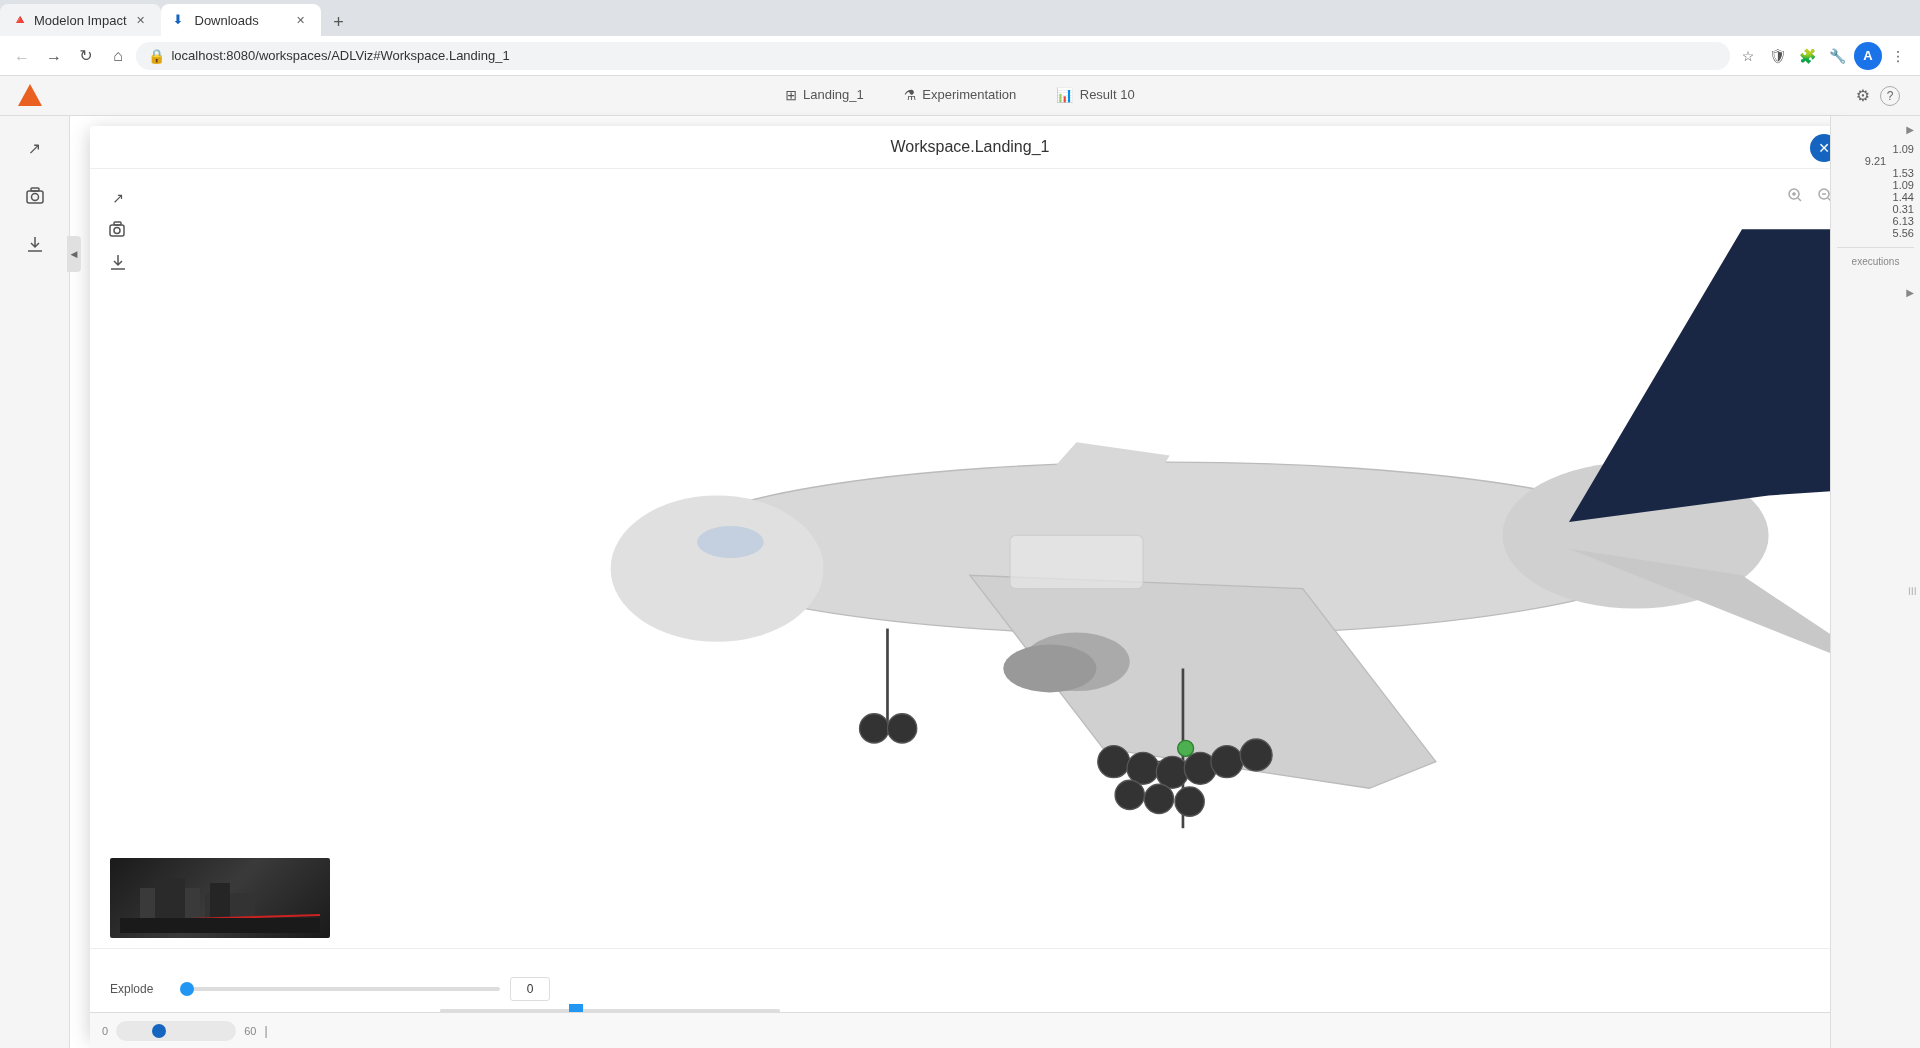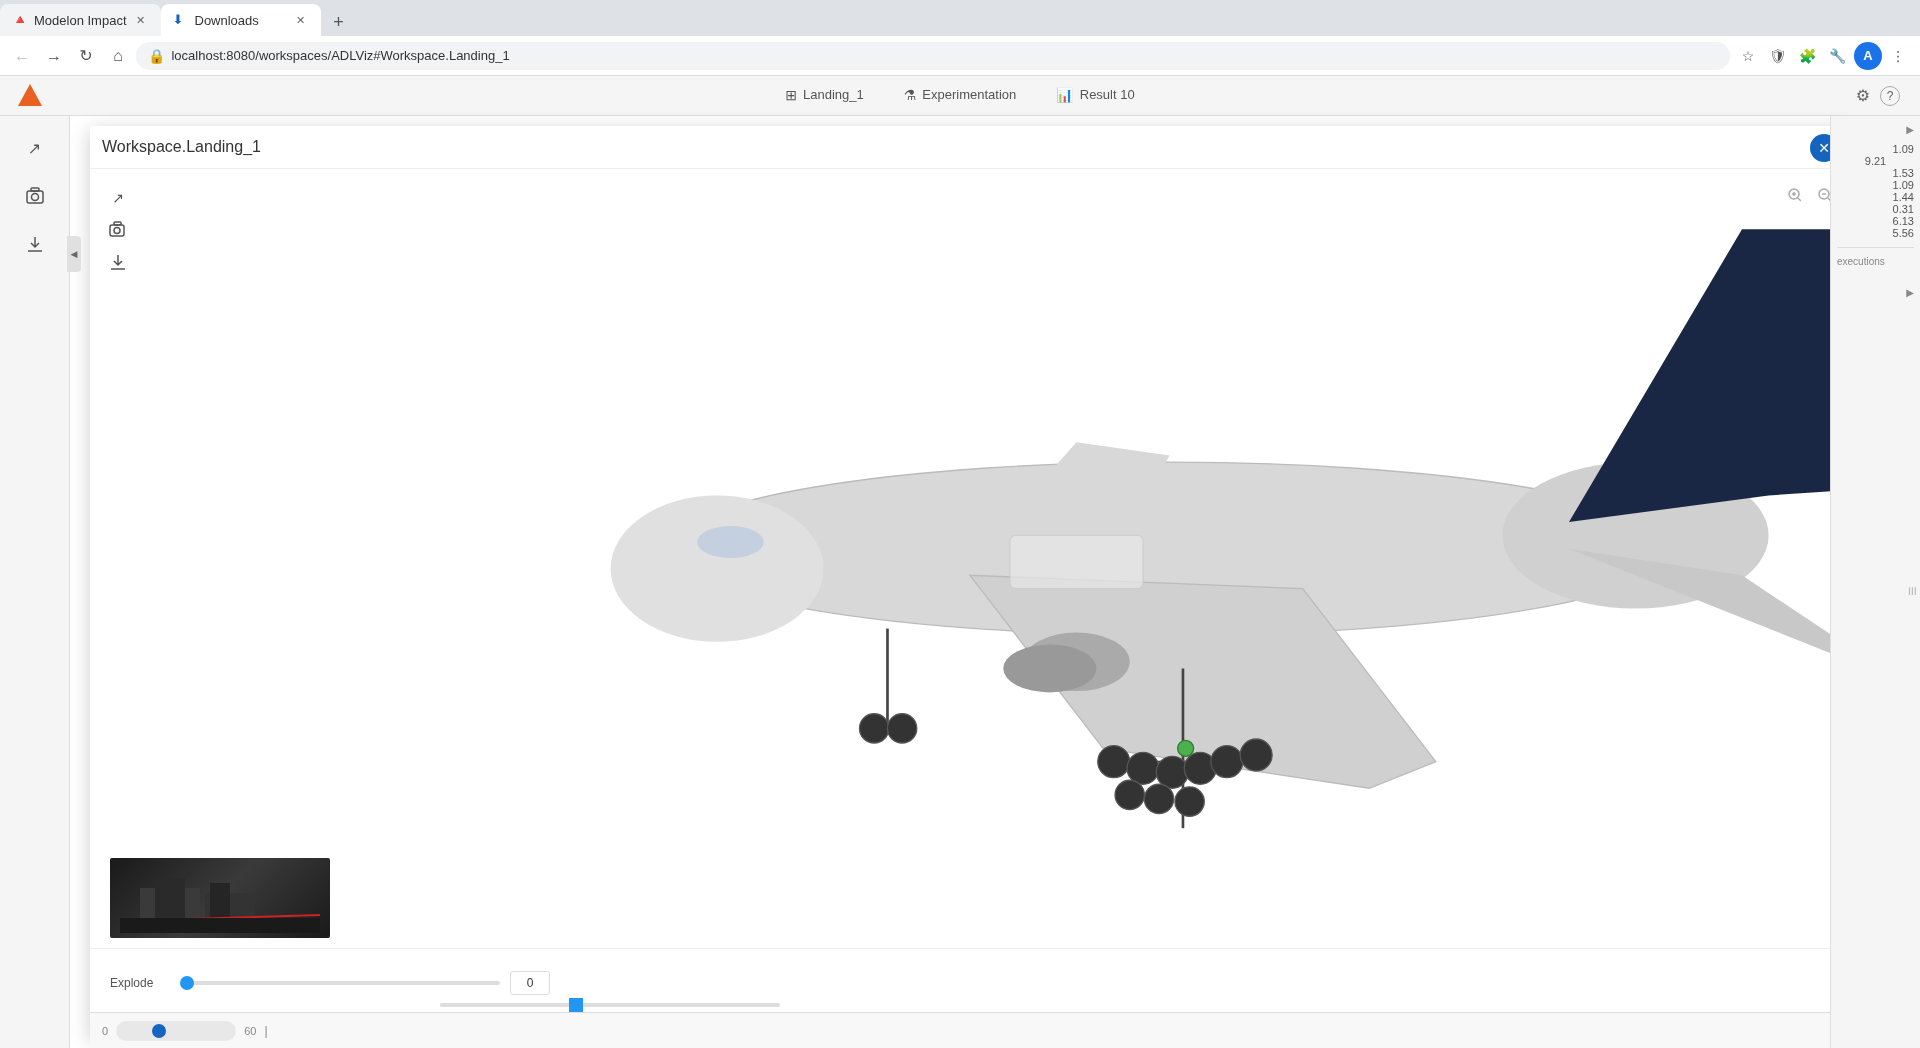--- a/index.html
+++ b/index.html
@@ -33,40 +33,40 @@
     
     .main-area { position: absolute; top: 116px; left: 0; right: 0; bottom: 0; background: #f0f0f0; display: flex; }
 
     
     .left-sidebar { width: 70px; background: #f5f5f5; border-right: 1px solid #ddd; display: flex; flex-direction: column; align-items: center; padding-top: 16px; gap: 16px; }
     .sidebar-btn { width: 32px; height: 32px; display: flex; align-items: center; justify-content: center; cursor: pointer; color: #555; font-size: 16px; }
 
     
     .workspace { flex: 1; position: relative; background: white; }
     .modal-container { background: white; border-radius: 4px; box-shadow: 0 4px 20px rgba(0,0,0,0.2); position: absolute; top: 10px; left: 20px; right: 70px; bottom: 10px; }
-    .modal-header { display: flex; align-items: center; justify-content: flex-start; padding: 12px; border-bottom: 1px solid #eee; position: relative; }
+    .modal-header { display: flex; align-items: center; justify-content: center; padding: 12px; border-bottom: 1px solid #eee; position: relative; }
     .modal-title { font-size: 16px; color: #333; font-weight: normal; }
     .modal-close { position: absolute; right: 12px; top: 8px; width: 28px; height: 28px; background: #1565c0; border-radius: 50%; display: flex; align-items: center; justify-content: center; color: white; font-size: 14px; cursor: pointer; }
 
     
     .viewport { position: absolute; top: 50px; left: 0; right: 0; bottom: 90px; overflow: hidden; }
     .viewport-controls { position: absolute; top: 10px; left: 16px; display: flex; flex-direction: column; gap: 8px; z-index: 10; }
     .viewport-ctrl-btn { width: 24px; height: 24px; display: flex; align-items: center; justify-content: center; color: #555; font-size: 14px; cursor: pointer; }
     .viewport-zoom { position: absolute; top: 10px; right: 16px; display: flex; gap: 12px; }
     .zoom-btn { color: #aaa; font-size: 18px; cursor: pointer; }
 
     
     .aircraft-area { position: absolute; top: 0; left: 0; right: 0; bottom: 0; }
 
     
     .thumbnail { position: absolute; bottom: 10px; left: 20px; width: 220px; height: 80px; background: #2a2a2a; border-radius: 2px; overflow: hidden; }
     .thumbnail-inner { width: 100%; height: 100%; background: linear-gradient(135deg, #1a1a1a 0%, #3a3a3a 50%, #1a1a1a 100%); display: flex; align-items: center; justify-content: center; }
 
     
-    .bottom-controls { position: absolute; bottom: 0; left: 0; right: 0; height: 90px; background: white; border-top: 1px solid #eee; padding: 22px 20px; }
+    .bottom-controls { position: absolute; bottom: 0; left: 0; right: 0; height: 90px; background: white; border-top: 1px solid #eee; padding: 28px 20px; }
     .explode-row { display: flex; align-items: center; gap: 10px; margin-bottom: 8px; }
     .explode-label { font-size: 12px; color: #555; width: 60px; }
     .slider-track { width: 100%; height: 4px; background: #ddd; border-radius: 2px; position: relative; }
     .slider-fill { height: 4px; background: #2196f3; border-radius: 2px; }
     .slider-thumb { width: 14px; height: 14px; background: #2196f3; border-radius: 50%; position: absolute; top: -5px; cursor: pointer; }
     .explode-value { width: 40px; height: 24px; border: 1px solid #ddd; border-radius: 3px; text-align: center; font-size: 12px; color: #333; display: flex; align-items: center; justify-content: center; }
     .play-pause-btn { width: 32px; height: 32px; display: flex; align-items: center; justify-content: center; cursor: pointer; color: #333; font-size: 20px; }
   </style>
 </head>
 <body>
@@ -302,21 +302,21 @@
     <div style="border-bottom:1px solid #ddd;padding-bottom:8px;margin-bottom:8px;">
       <div style="font-size:11px;color:#555;text-align:right;">1.09</div>
       <div style="font-size:11px;color:#555;text-align:center;">9.21</div>
       <div style="font-size:11px;color:#555;text-align:right;">1.53</div>
       <div style="font-size:11px;color:#555;text-align:right;">1.09</div>
       <div style="font-size:11px;color:#555;text-align:right;">1.44</div>
       <div style="font-size:11px;color:#555;text-align:right;">0.31</div>
       <div style="font-size:11px;color:#555;text-align:right;">6.13</div>
       <div style="font-size:11px;color:#555;text-align:right;">5.56</div>
     </div>
-    <div style="font-size:10px;color:#888;text-align:left;">executions</div>
+    <div style="font-size:10px;color:#888;text-align:center;">executions</div>
 
     <div style="display:flex;justify-content:flex-end;margin-top:20px;">
       <div style="font-size:10px;color:#888;cursor:pointer;">▶</div>
     </div>
 
     <div style="position:absolute;right:4px;top:50%;font-size:16px;color:#bbb;cursor:pointer;transform:rotate(90deg);">≡</div>
   </div>
 
 </div>
 

